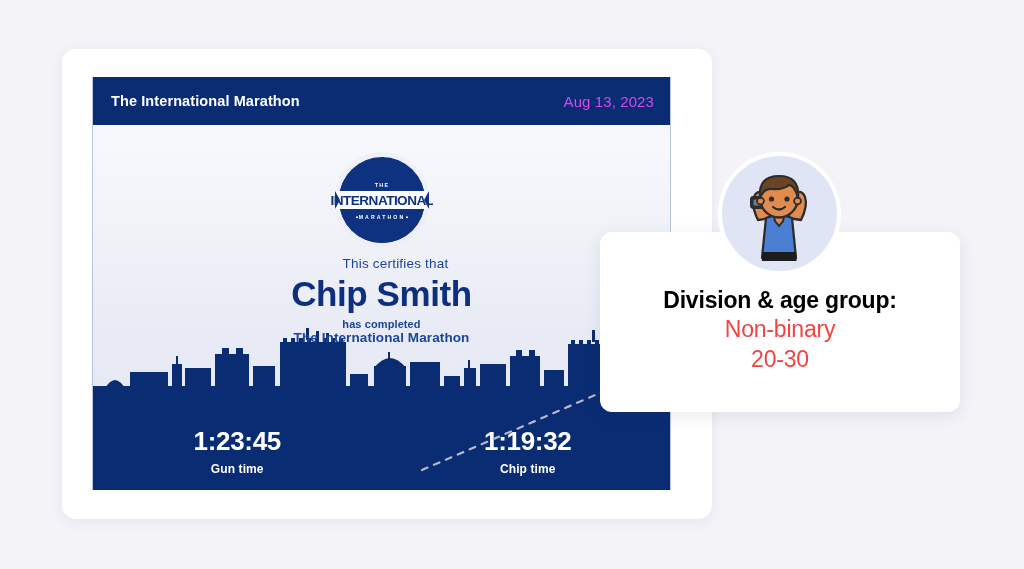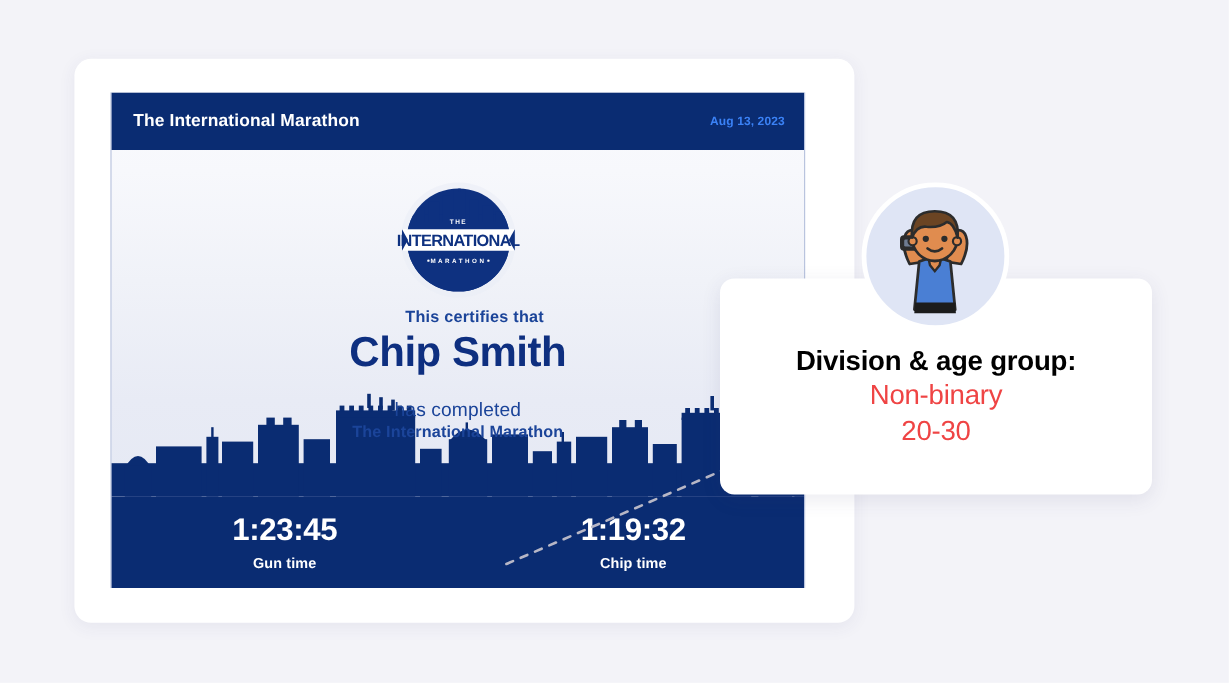--- a/index.html
+++ b/index.html
@@ -57,23 +57,23 @@
     justify-content: space-between;
     padding: 0 19px;
   }
   #cert-header .title {
     color: #ffffff;
     font-size: 14.5px;
     font-weight: bold;
     letter-spacing: .1px;
   }
   #cert-header .date {
-    color: #3b82f6;
-    font-size: 10px;
-    font-weight: bold;
+    color: #d946ef;
+    font-size: 15px;
+    font-weight: normal;
     letter-spacing: .1px;
   }
 
   
   #logo-badge {
     position: absolute;
     left: 50%;
     top: 72px;
     transform: translateX(-50%);
     width: 102px;
@@ -85,37 +85,37 @@
   #cert-body {
     position: absolute;
     left: 0; right: 0;
     top: 179px;
     text-align: center;
     z-index: 3;
   }
   #cert-body .certifies {
     color: #1b4499;
     font-size: 13.5px;
-    font-weight: bold;
+    font-weight: normal;
     letter-spacing: .2px;
     padding-left: 28px;
   }
   #cert-body .runner-name {
     color: #0e2f80;
     font-size: 35px;
     font-weight: bold;
     letter-spacing: -.4px;
     line-height: 1.18;
     margin-top: 2px;
   }
   #cert-body .completed {
     color: #1b4499;
-    font-size: 16px;
-    font-weight: normal;
-    margin-top: 20px;
+    font-size: 11px;
+    font-weight: bold;
+    margin-top: 4px;
     letter-spacing: .1px;
   }
   #cert-body .event-name {
     color: #1b4499;
     font-size: 13.5px;
     font-weight: bold;
     letter-spacing: .1px;
   }
 
   

